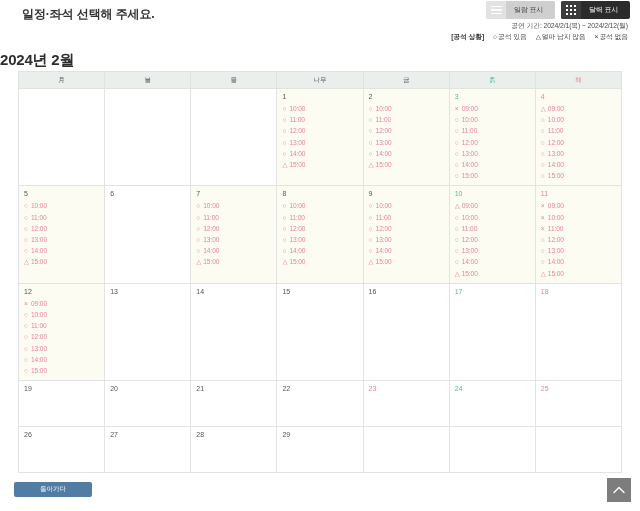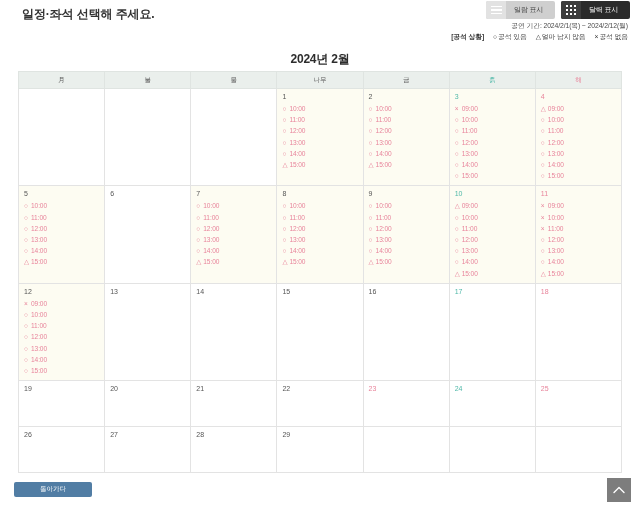--- a/index.html
+++ b/index.html
@@ -86,22 +86,21 @@
     letter-spacing: -0.1px;
     white-space: nowrap;
   }
   .legend b { font-weight: bold; }
   .legend .sym { margin: 0 1px 0 9px; }
 
   
   .month-title {
     position: absolute;
     left: 0; right: 0; top: 51px;
-    text-align: center;
-    font-size: 12px;
+    font-size: 15px;
     font-weight: bold;
     color: #2d2d2d;
     letter-spacing: -0.2px;
   }
 
   
   .calendar {
     position: absolute;
     left: 18px; top: 71px;
     width: 604px;

